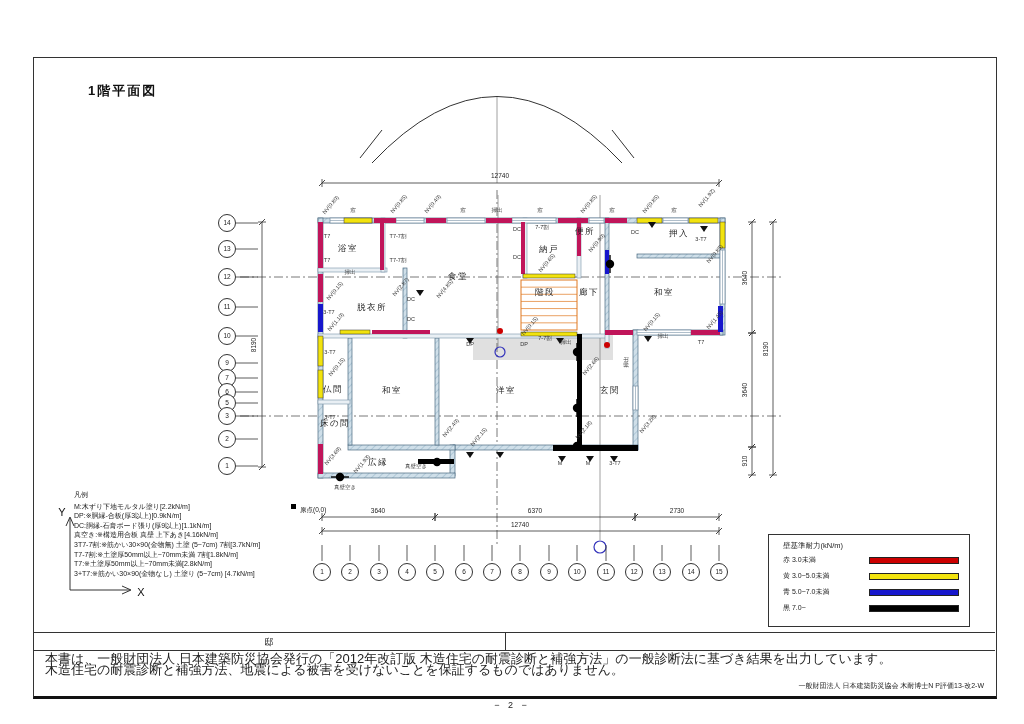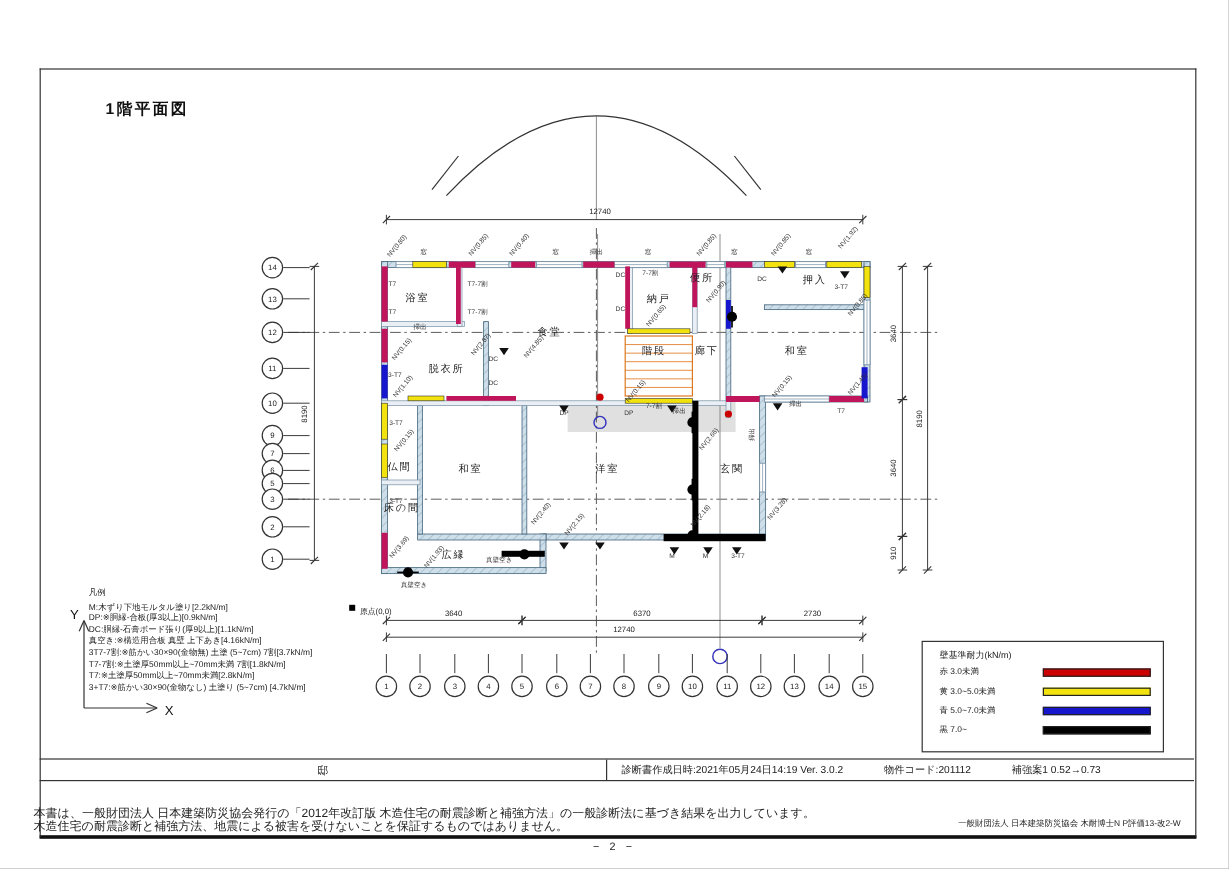--- a/index.html
+++ b/index.html
@@ -14,21 +14,21 @@
   .legend-right{position:absolute;left:768px;top:534px;width:202px;height:93px;
                 border:1px solid #333;box-sizing:border-box;padding:6px 10px 0 14px;font-size:7.5px;color:#222;}
   .lr-title{margin-bottom:4px;}
   .lr-row{display:flex;align-items:center;justify-content:space-between;margin-bottom:6px;}
   .lr-label{font-size:7px;}
   .lr-bar{width:88px;height:5px;border:1px solid #222;}
   .info-bar{position:absolute;left:33px;top:632px;width:962px;height:19px;box-sizing:border-box;
             border-top:1px solid #333;border-bottom:1px solid #333;display:flex;align-items:center;font-size:8.5px;}
   .info-left{width:472px;text-align:center;border-right:1px solid #333;height:100%;line-height:18px;font-size:9px;}
   .info-right{flex:1;display:flex;align-items:center;padding-left:12px;gap:34px;}
-  .notes{position:absolute;left:28px;top:654px;font-size:10px;line-height:10.5px;color:#222;margin-top:20px;}
+  .notes{position:absolute;left:45px;top:654px;font-size:13px;line-height:10.5px;color:#222;}
   .credit{position:absolute;right:40px;top:681px;font-size:7px;color:#222;}
   .page-num{position:absolute;left:0;top:700px;width:100%;text-align:center;font-size:9px;letter-spacing:3px;color:#222;}
 </style>
 </head>
 <body>
 
 <div class="page">
   <div class="frame"></div>
   <div class="title">1階平面図</div>
 
@@ -429,25 +429,20 @@
         </div>
         <div class="lr-row">
           <span class="lr-label">黒  7.0~</span>
           <span class="lr-bar" style="background: rgb(0, 0, 0);"></span>
         </div>
       </div>
   </div>
 
   <div class="info-bar">
     <div class="info-left">邸</div>
-    <div class="info-right">
-      <span>診断書作成日時:2021年05月24日14:19  Ver. 3.0.2</span>
-      <span>物件コード:201112</span>
-      <span>補強案1 0.52→0.73</span>
-    </div>
   </div>
 
   <div class="notes" id="notes">
       <div>本書は、一般財団法人 日本建築防災協会発行の「2012年改訂版 木造住宅の耐震診断と補強方法」の一般診断法に基づき結果を出力しています。</div>
       <div>木造住宅の耐震診断と補強方法、地震による被害を受けないことを保証するものではありません。</div>
     </div>
   <div class="credit">一般財団法人  日本建築防災協会  木耐博士N  P評価13-改2-W</div>
   <div class="page-num">− 2 −</div>
 </div>
 

